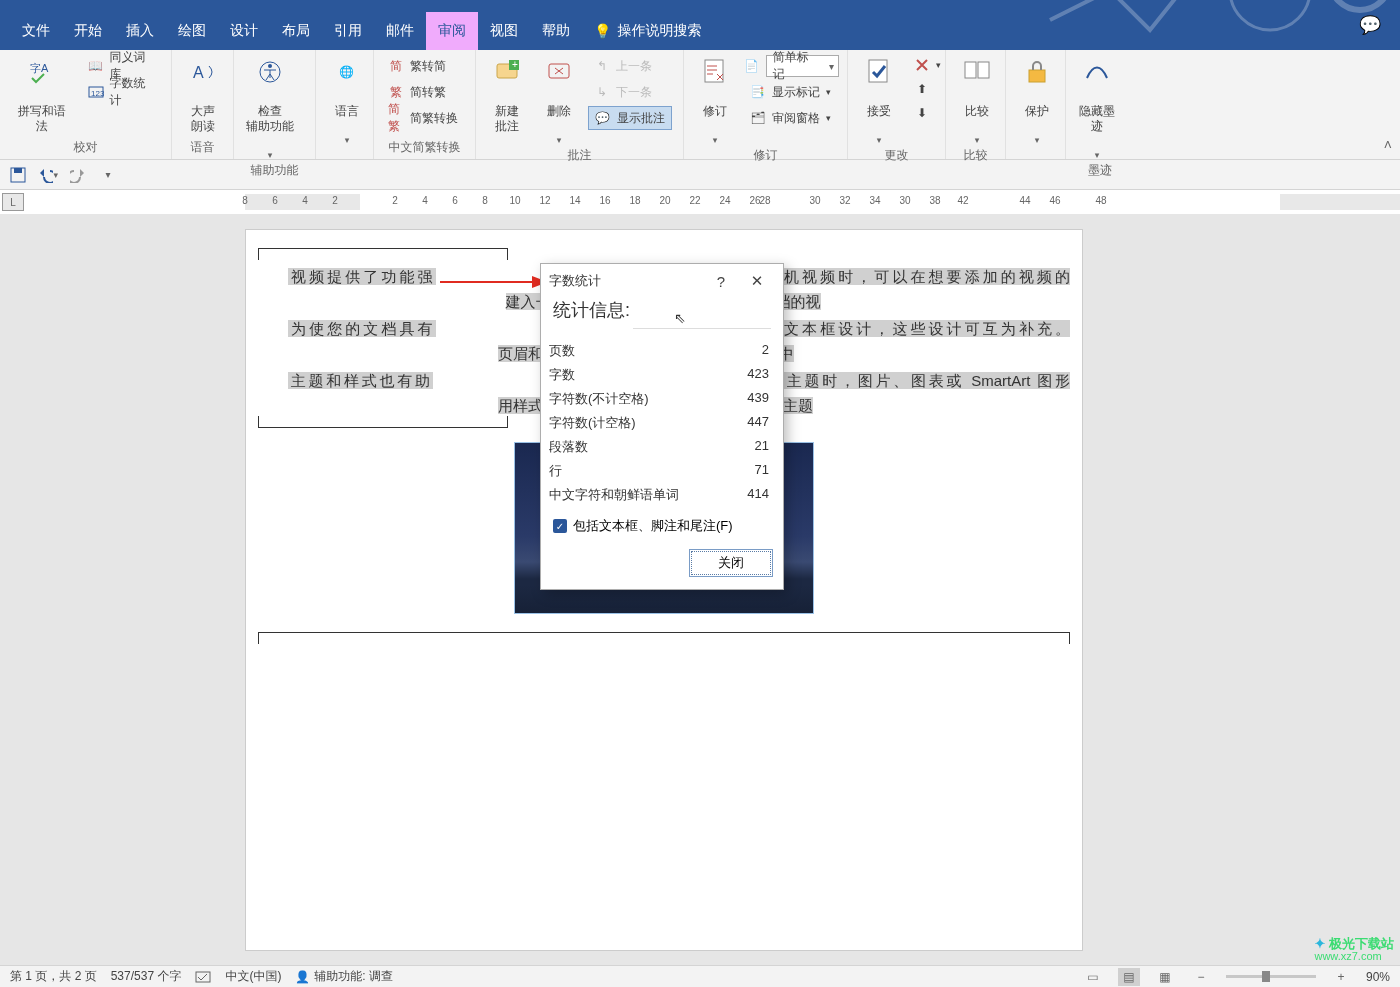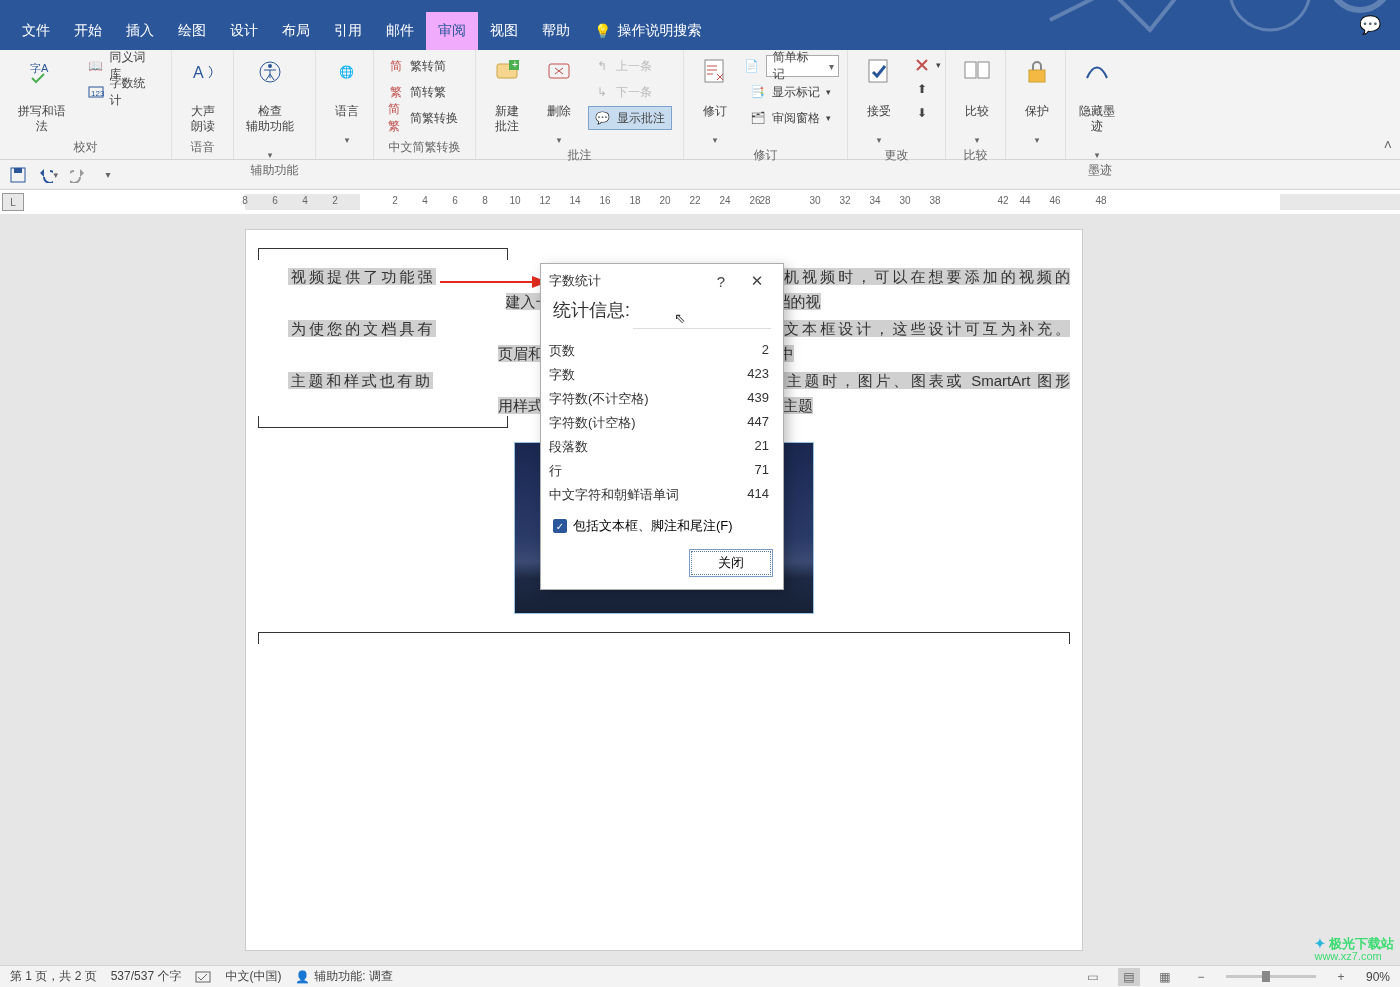--- a/index.html
+++ b/index.html
@@ -417,21 +417,21 @@
         <span class="ruler-tick" style="left: 450px;">22</span>
         <span class="ruler-tick" style="left: 480px;">24</span>
         <span class="ruler-tick" style="left: 510px; text-align: right;">26</span>
         <span class="ruler-tick" style="left: 520px;">28</span>
         <span class="ruler-tick" style="left: 570px;">30</span>
         <span class="ruler-tick" style="left: 600px;">32</span>
         <span class="ruler-tick" style="left: 630px;">34</span>
         <span class="ruler-tick" style="left: 660px;">30</span>
         <span class="ruler-tick" style="left: 690px;">38</span>
         <span class="ruler-tick" style="left: 720px;"></span>
-        <span class="ruler-tick" style="left: 758px;">42</span>
+        <span class="ruler-tick" style="left: 718px;">42</span>
         <span class="ruler-tick" style="left: 780px;">44</span>
         <span class="ruler-tick" style="left: 810px;">46</span>
         <span class="ruler-tick" style="left: 856px;">48</span>
       </div>
   </div>
 </div>
 
 <div class="doc-area">
   <div class="page" style="height:720px;">
     <div class="page-inner">

